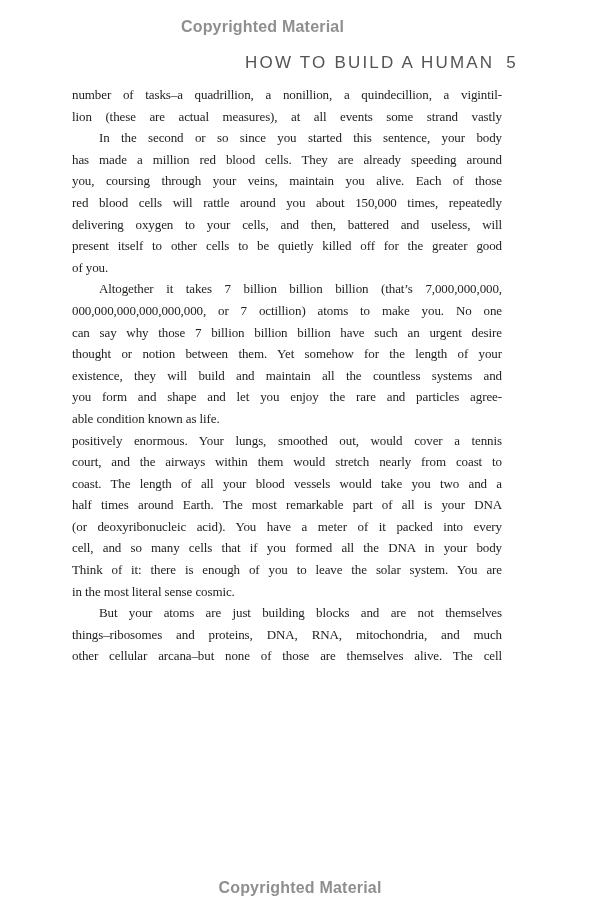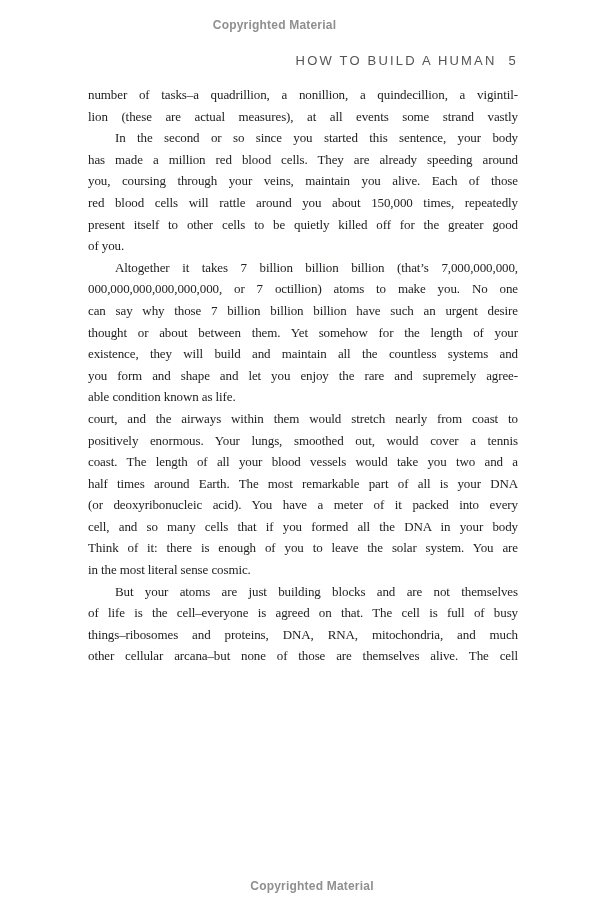--- a/index.html
+++ b/index.html
@@ -7,44 +7,43 @@
     position: relative;
     width: 600px;
     height: 913px;
     background: #ffffff;
     overflow: hidden;
     font-family: "Liberation Serif", "DejaVu Serif", serif;
   }
   .notice {
     position: absolute;
     font-family: "Liberation Sans", "DejaVu Sans", sans-serif;
-    font-size: 12px;
+    font-size: 16px;
     font-weight: bold;
     color: #8f8f8f;
     letter-spacing: 0.2px;
     text-align: center;
-    padding-left: 12px;
   }
   .notice.top { top: 18px; left: 0; width: 525px; }
   .notice.bottom { top: 879px; left: 0; width: 600px; }
   .running-head {
     position: absolute;
     top: 53px;
     right: 82px;
     font-family: "Liberation Sans", "DejaVu Sans", sans-serif;
-    font-size: 13px;
+    font-size: 17px;
     color: #545456;
     letter-spacing: 2.2px;
     white-space: nowrap;
   }
   .running-head .pgnum { margin-left: 12px; }
   .body-text {
     position: absolute;
     top: 84px;
-    left: 88px;
+    left: 72px;
     width: 430px;
     font-size: 13px;
     line-height: 21.6px;
     letter-spacing: -0.1px;
     color: #242220;
   }
   .bl {
     text-align: justify;
     text-align-last: justify;
     white-space: normal;
@@ -65,38 +64,38 @@
     <span>HOW TO BUILD A HUMAN</span><span class="pgnum">5</span>
   </div>
 
   <div class="body-text" id="body-text">
       <div class="bl">number of tasks–a quadrillion, a nonillion, a quindecillion, a vigintil-</div>
       <div class="bl">lion (these are actual measures), at all events some strand vastly</div>
       <div class="bl ind">In the second or so since you started this sentence, your body</div>
       <div class="bl">has made a million red blood cells. They are already speeding around</div>
       <div class="bl">you, coursing through your veins, maintain you alive. Each of those</div>
       <div class="bl">red blood cells will rattle around you about 150,000 times, repeatedly</div>
+      <div class="bl">delivering oxygen to your cells, and then, battered and useless, will</div>
       <div class="bl">present itself to other cells to be quietly killed off for the greater good</div>
       <div class="bl last">of you.</div>
       <div class="bl ind">Altogether it takes 7 billion billion billion (that’s 7,000,000,000,</div>
       <div class="bl">000,000,000,000,000,000, or 7 octillion) atoms to make you. No one</div>
       <div class="bl">can say why those 7 billion billion billion have such an urgent desire</div>
-      <div class="bl">thought or about between them. Yet somehow for the length of your</div>
+      <div class="bl">thought or notion between them. Yet somehow for the length of your</div>
       <div class="bl">existence, they will build and maintain all the countless systems and</div>
-      <div class="bl">you form and shape and let you enjoy the rare and supremely agree-</div>
+      <div class="bl">you form and shape and let you enjoy the rare and particles agree-</div>
       <div class="bl last">able condition known as life.</div>
+      <div class="bl">positively enormous. Your lungs, smoothed out, would cover a tennis</div>
       <div class="bl">court, and the airways within them would stretch nearly from coast to</div>
-      <div class="bl">positively enormous. Your lungs, smoothed out, would cover a tennis</div>
       <div class="bl">coast. The length of all your blood vessels would take you two and a</div>
       <div class="bl">half times around Earth. The most remarkable part of all is your DNA</div>
       <div class="bl">(or deoxyribonucleic acid). You have a meter of it packed into every</div>
       <div class="bl">cell, and so many cells that if you formed all the DNA in your body</div>
       <div class="bl">Think of it: there is enough of you to leave the solar system. You are</div>
       <div class="bl last">in the most literal sense cosmic.</div>
       <div class="bl ind">But your atoms are just building blocks and are not themselves</div>
-      <div class="bl">of life is the cell–everyone is agreed on that. The cell is full of busy</div>
       <div class="bl">things–ribosomes and proteins, DNA, RNA, mitochondria, and much</div>
       <div class="bl">other cellular arcana–but none of those are themselves alive. The cell</div>
     </div>
 
   <div class="notice bottom">Copyrighted Material</div>
 
 </div>
 
 </body></html>

